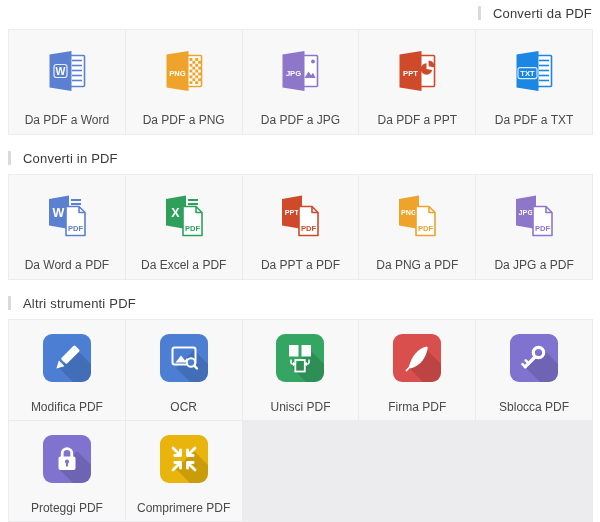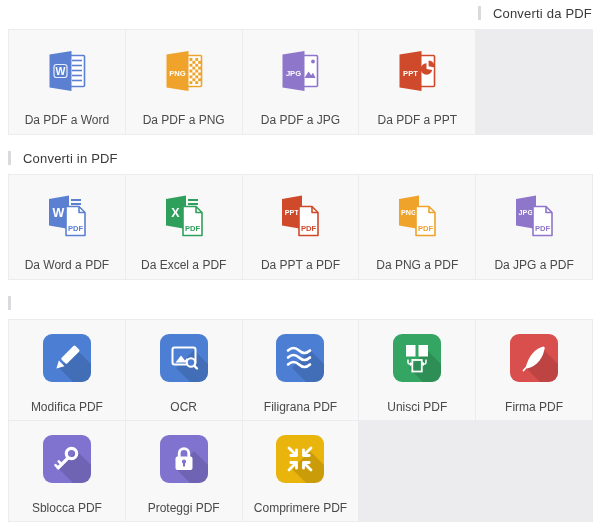--- a/index.html
+++ b/index.html
@@ -98,20 +98,36 @@
             <rect x="26.5" y="8.5" width="15" height="31" rx="1" fill="#fff" stroke="#cf4a2b" stroke-width="1.6"></rect>
             <circle cx="33.5" cy="22" r="5.8" fill="#cf4a2b"></circle>
             <path d="M33.5 22 L33.5 14.6 A7.4 7.4 0 0 1 40.7 23.3 Z" fill="#fff"></path>
             <path d="M35.6 19.3 L35.6 13.4 A6 6 0 0 1 41.4 20.4 Z" fill="#cf4a2b"></path>
     <path d="M6.5 7.5 L28.5 4 L28.5 44 L6.5 40.5 Z" fill="#cf4a2b"></path>
             <text x="17.5" y="28.6" font-size="7.6" font-weight="bold" fill="#fff" text-anchor="middle" font-family="Liberation Sans, sans-serif">PPT</text>
           </svg>
         </span>
         <span class="label">Da PDF a PPT</span>
       </div>
+      <div class="cell">
+        <span class="ic">
+          <svg width="48" height="48" viewBox="0 0 48 48">
+            <rect x="26.5" y="8.5" width="15" height="31" rx="1" fill="#fff" stroke="#1b86e3" stroke-width="1.6"></rect>
+            <line x1="29" y1="13.5" x2="39" y2="13.5" stroke="#1b86e3" stroke-width="1.6"></line>
+            <line x1="29" y1="18.5" x2="39" y2="18.5" stroke="#1b86e3" stroke-width="1.6"></line>
+            <line x1="29" y1="23.5" x2="39" y2="23.5" stroke="#1b86e3" stroke-width="1.6"></line>
+            <line x1="29" y1="28.5" x2="39" y2="28.5" stroke="#1b86e3" stroke-width="1.6"></line>
+            <line x1="29" y1="33.5" x2="39" y2="33.5" stroke="#1b86e3" stroke-width="1.6"></line>
+    <path d="M6.5 7.5 L28.5 4 L28.5 44 L6.5 40.5 Z" fill="#1b86e3"></path>
+            <rect x="8" y="20.6" width="19" height="11" rx="2" fill="none" stroke="rgba(255,255,255,.85)" stroke-width="1.1"></rect>
+            <text x="17.5" y="28.6" font-size="7.6" font-weight="bold" fill="#fff" text-anchor="middle" font-family="Liberation Sans, sans-serif">TXT</text>
+          </svg>
+        </span>
+        <span class="label">Da PDF a TXT</span>
+      </div>
     </div>
 </section>
 
 <section>
   <div class="section-header">
     <span class="accent-bar"></span>
     <h2 class="section-title">Converti in PDF</h2>
   </div>
   <div class="grid">
       <div class="cell">
@@ -177,20 +193,21 @@
           </svg>
         </span>
         <span class="label">Da JPG a PDF</span>
       </div>
     </div>
 </section>
 
 <section>
   <div class="section-header">
     <span class="accent-bar"></span>
+    <h2 class="section-title">Altri strumenti PDF</h2>
   </div>
   <div class="grid tools">
       <div class="cell">
         <span class="ic">
           <svg width="48" height="48" viewBox="0 0 48 48">
             <defs>
               <clipPath id="cp0">
                 <rect width="48" height="48" rx="9"></rect>
               </clipPath>
             </defs>
@@ -214,37 +231,20 @@
             </defs>
     <rect width="48" height="48" rx="9" fill="#4c7fd4"></rect>
     <polygon points="16,34 34,16 48,30 48,48 30,48" fill="rgba(0,0,0,0.13)" clip-path="url(#cp1)"></polygon>
     <rect x="12.5" y="13.5" width="23" height="17" rx="2" fill="none" stroke="#fff" stroke-width="2"></rect>
     <path d="M15.5 28.5 l5.5 -7 4 5 2 -2.5 3 4.5 Z" fill="#fff"></path>
     <circle cx="31" cy="28.5" r="4.2" fill="#4c7fd4" stroke="#fff" stroke-width="2"></circle>
     <line x1="34.2" y1="31.7" x2="37" y2="34.5" stroke="#fff" stroke-width="2.4" stroke-linecap="round"></line>
           </svg>
         </span>
         <span class="label">OCR</span>
-      </div>
-      <div class="cell">
-        <span class="ic">
-          <svg width="48" height="48" viewBox="0 0 48 48">
-            <defs>
-              <clipPath id="cp2">
-                <rect width="48" height="48" rx="9"></rect>
-              </clipPath>
-            </defs>
-    <rect width="48" height="48" rx="9" fill="#4c7fd4"></rect>
-    <polygon points="16,34 34,16 48,30 48,48 30,48" fill="rgba(0,0,0,0.13)" clip-path="url(#cp2)"></polygon>
-    <path d="M12 16.5 q5.5 -5 11 0 t11 0" stroke="#fff" stroke-width="2.6" fill="none" stroke-linecap="round"></path>
-            <path d="M12 23.5 q5.5 -5 11 0 t11 0" stroke="#fff" stroke-width="2.6" fill="none" stroke-linecap="round"></path>
-            <path d="M12 30.5 q5.5 -5 11 0 t11 0" stroke="#fff" stroke-width="2.6" fill="none" stroke-linecap="round"></path>
-          </svg>
-        </span>
-        <span class="label">Filigrana PDF</span>
       </div>
       <div class="cell">
         <span class="ic">
           <svg width="48" height="48" viewBox="0 0 48 48">
             <defs>
               <clipPath id="cp3">
                 <rect width="48" height="48" rx="9"></rect>
               </clipPath>
             </defs>
     <rect width="48" height="48" rx="9" fill="#35a563"></rect>

